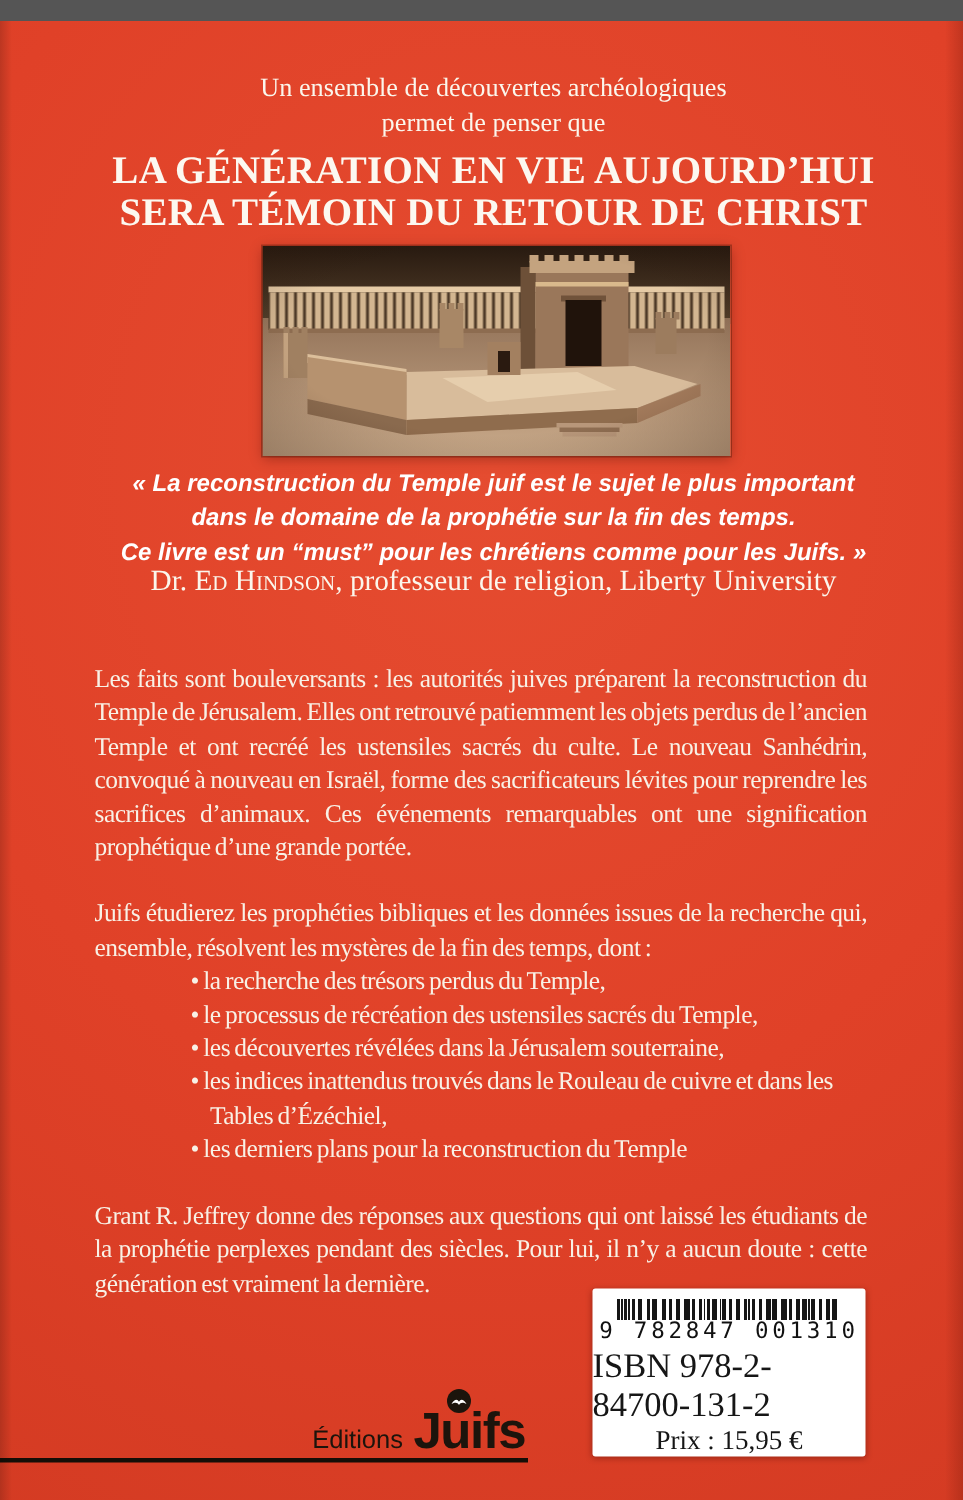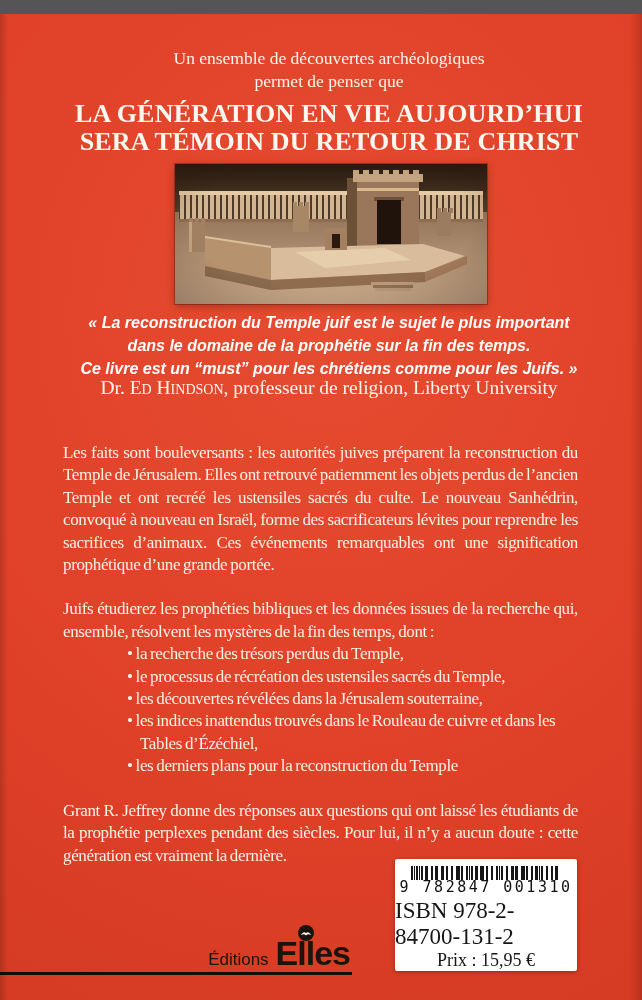--- a/index.html
+++ b/index.html
@@ -182,21 +182,21 @@
   </div>
 
   <div class="publisher">
     <div class="publisher-logo">
       <span class="editions">Éditions</span>
       <span class="vida">
         <svg class="dove" viewBox="0 0 16 16">
           <circle cx="8" cy="8" r="8" fill="#1c140c"></circle>
           <path d="M3 10 C5 6.5,7 6.5,8 8.5 C9 6.5,11 6.5,13 10 C10.5 8.6,9 9,8 10.6 C7 9,5.5 8.6,3 10 Z" fill="#ffffff"></path>
         </svg>
-        <span>Elles</span>
+        <span>Juifs</span>
       </span>
     </div>
   </div>
   <div class="publisher-rule"></div>
 
   <div class="edge-left"></div>
   <div class="edge-right"></div>
   <div class="edge-right-lite"></div>
   <div class="edge-bottom"></div>
 </div>

